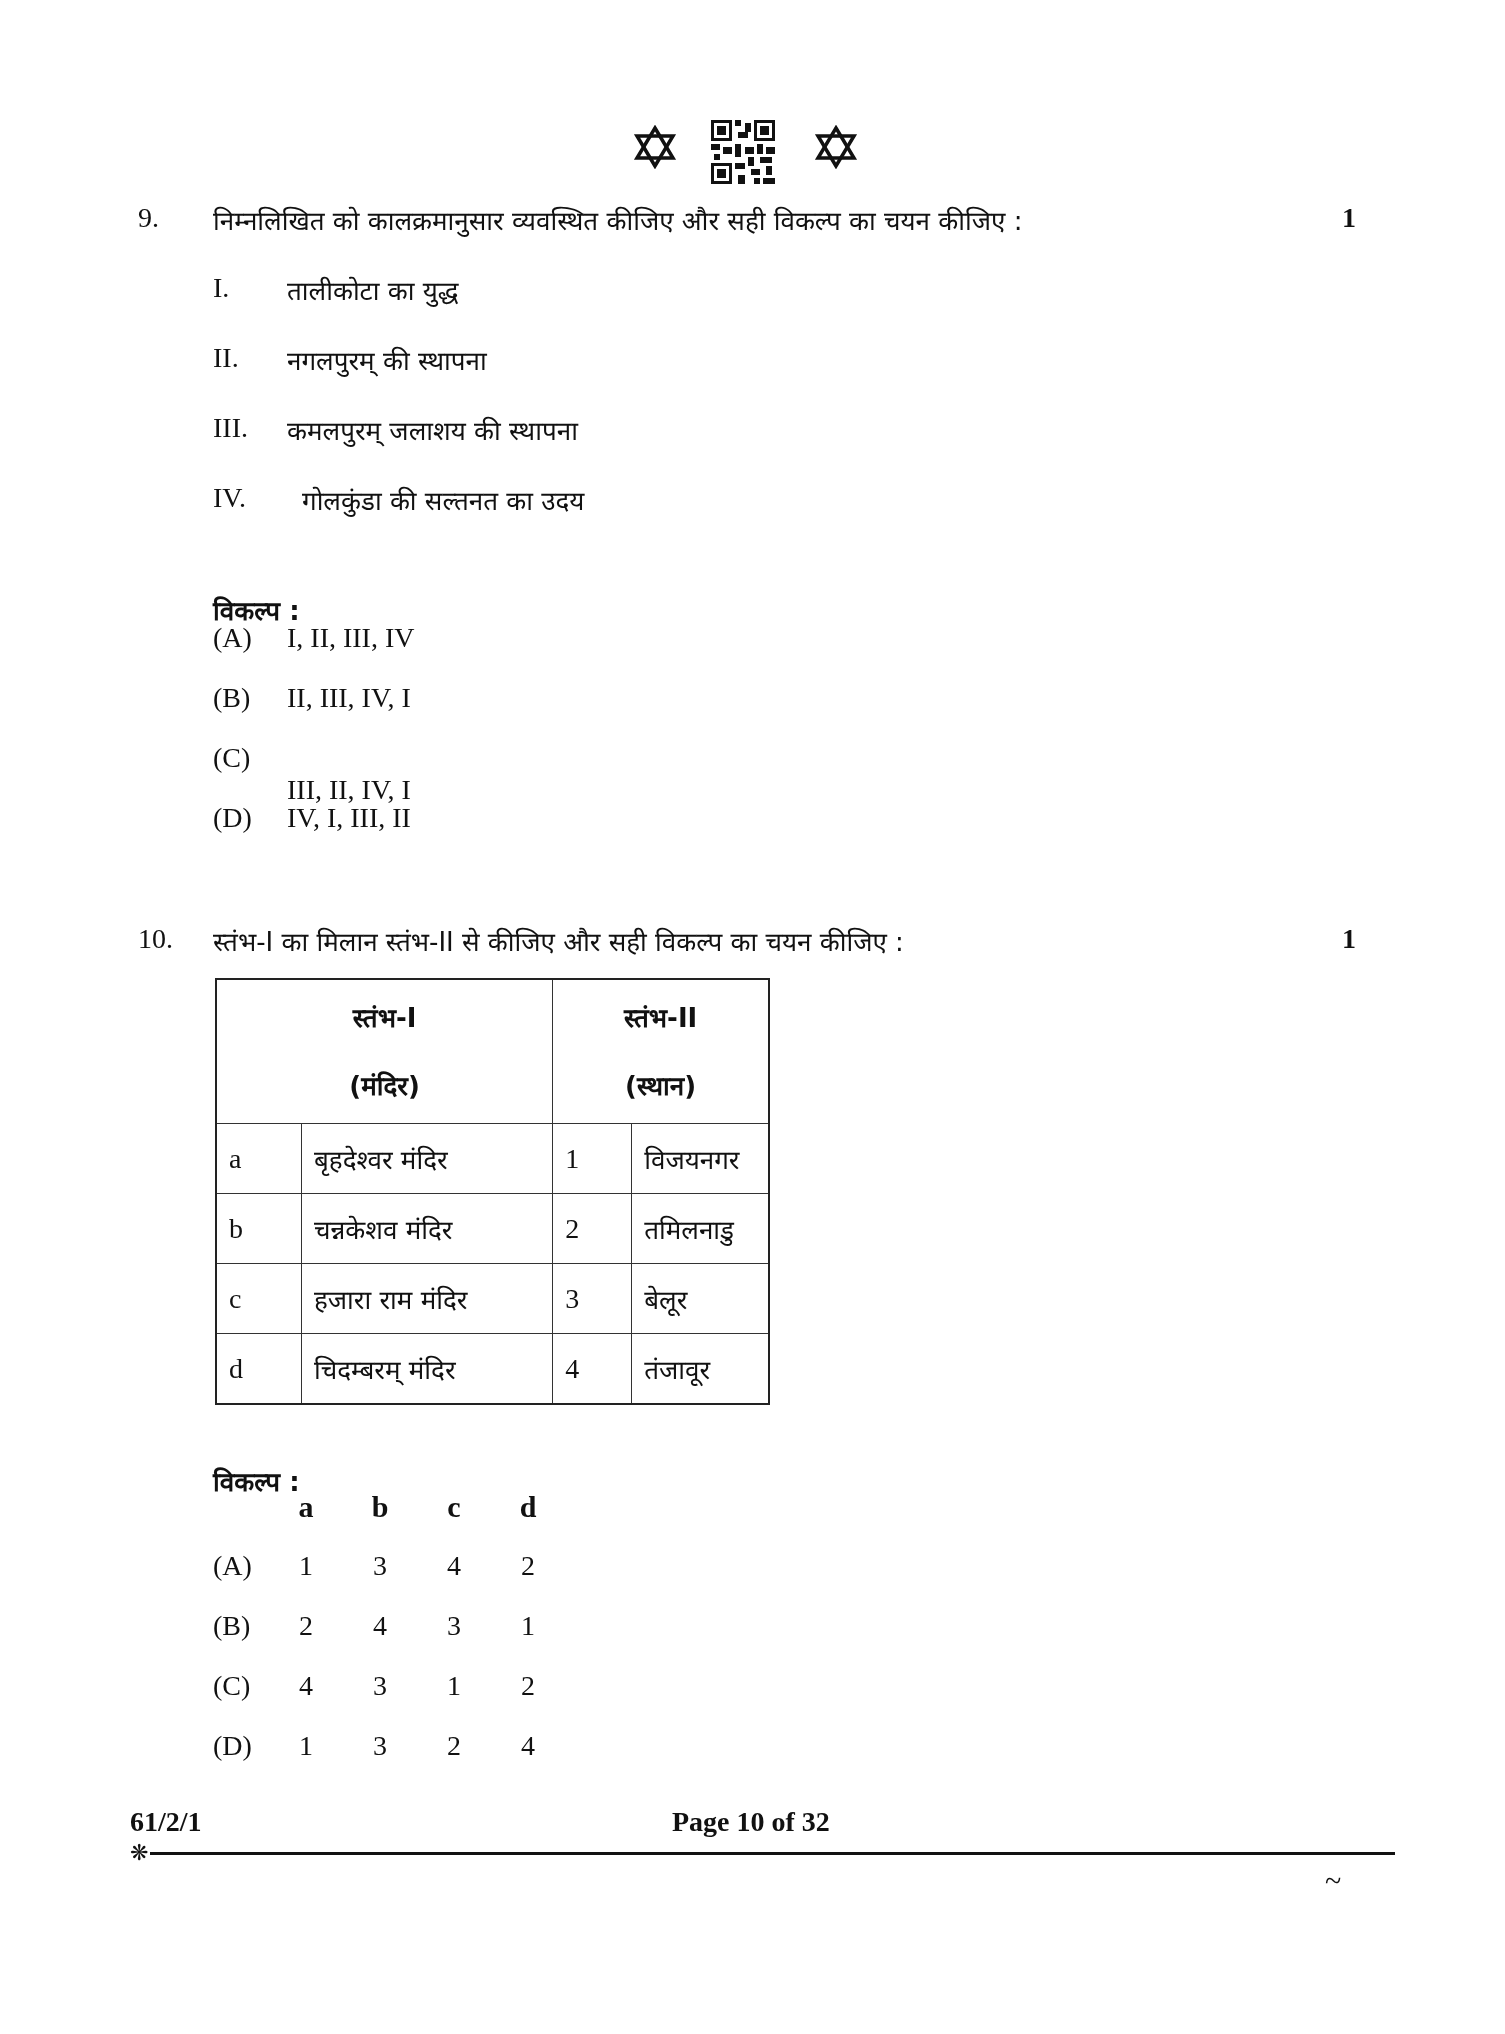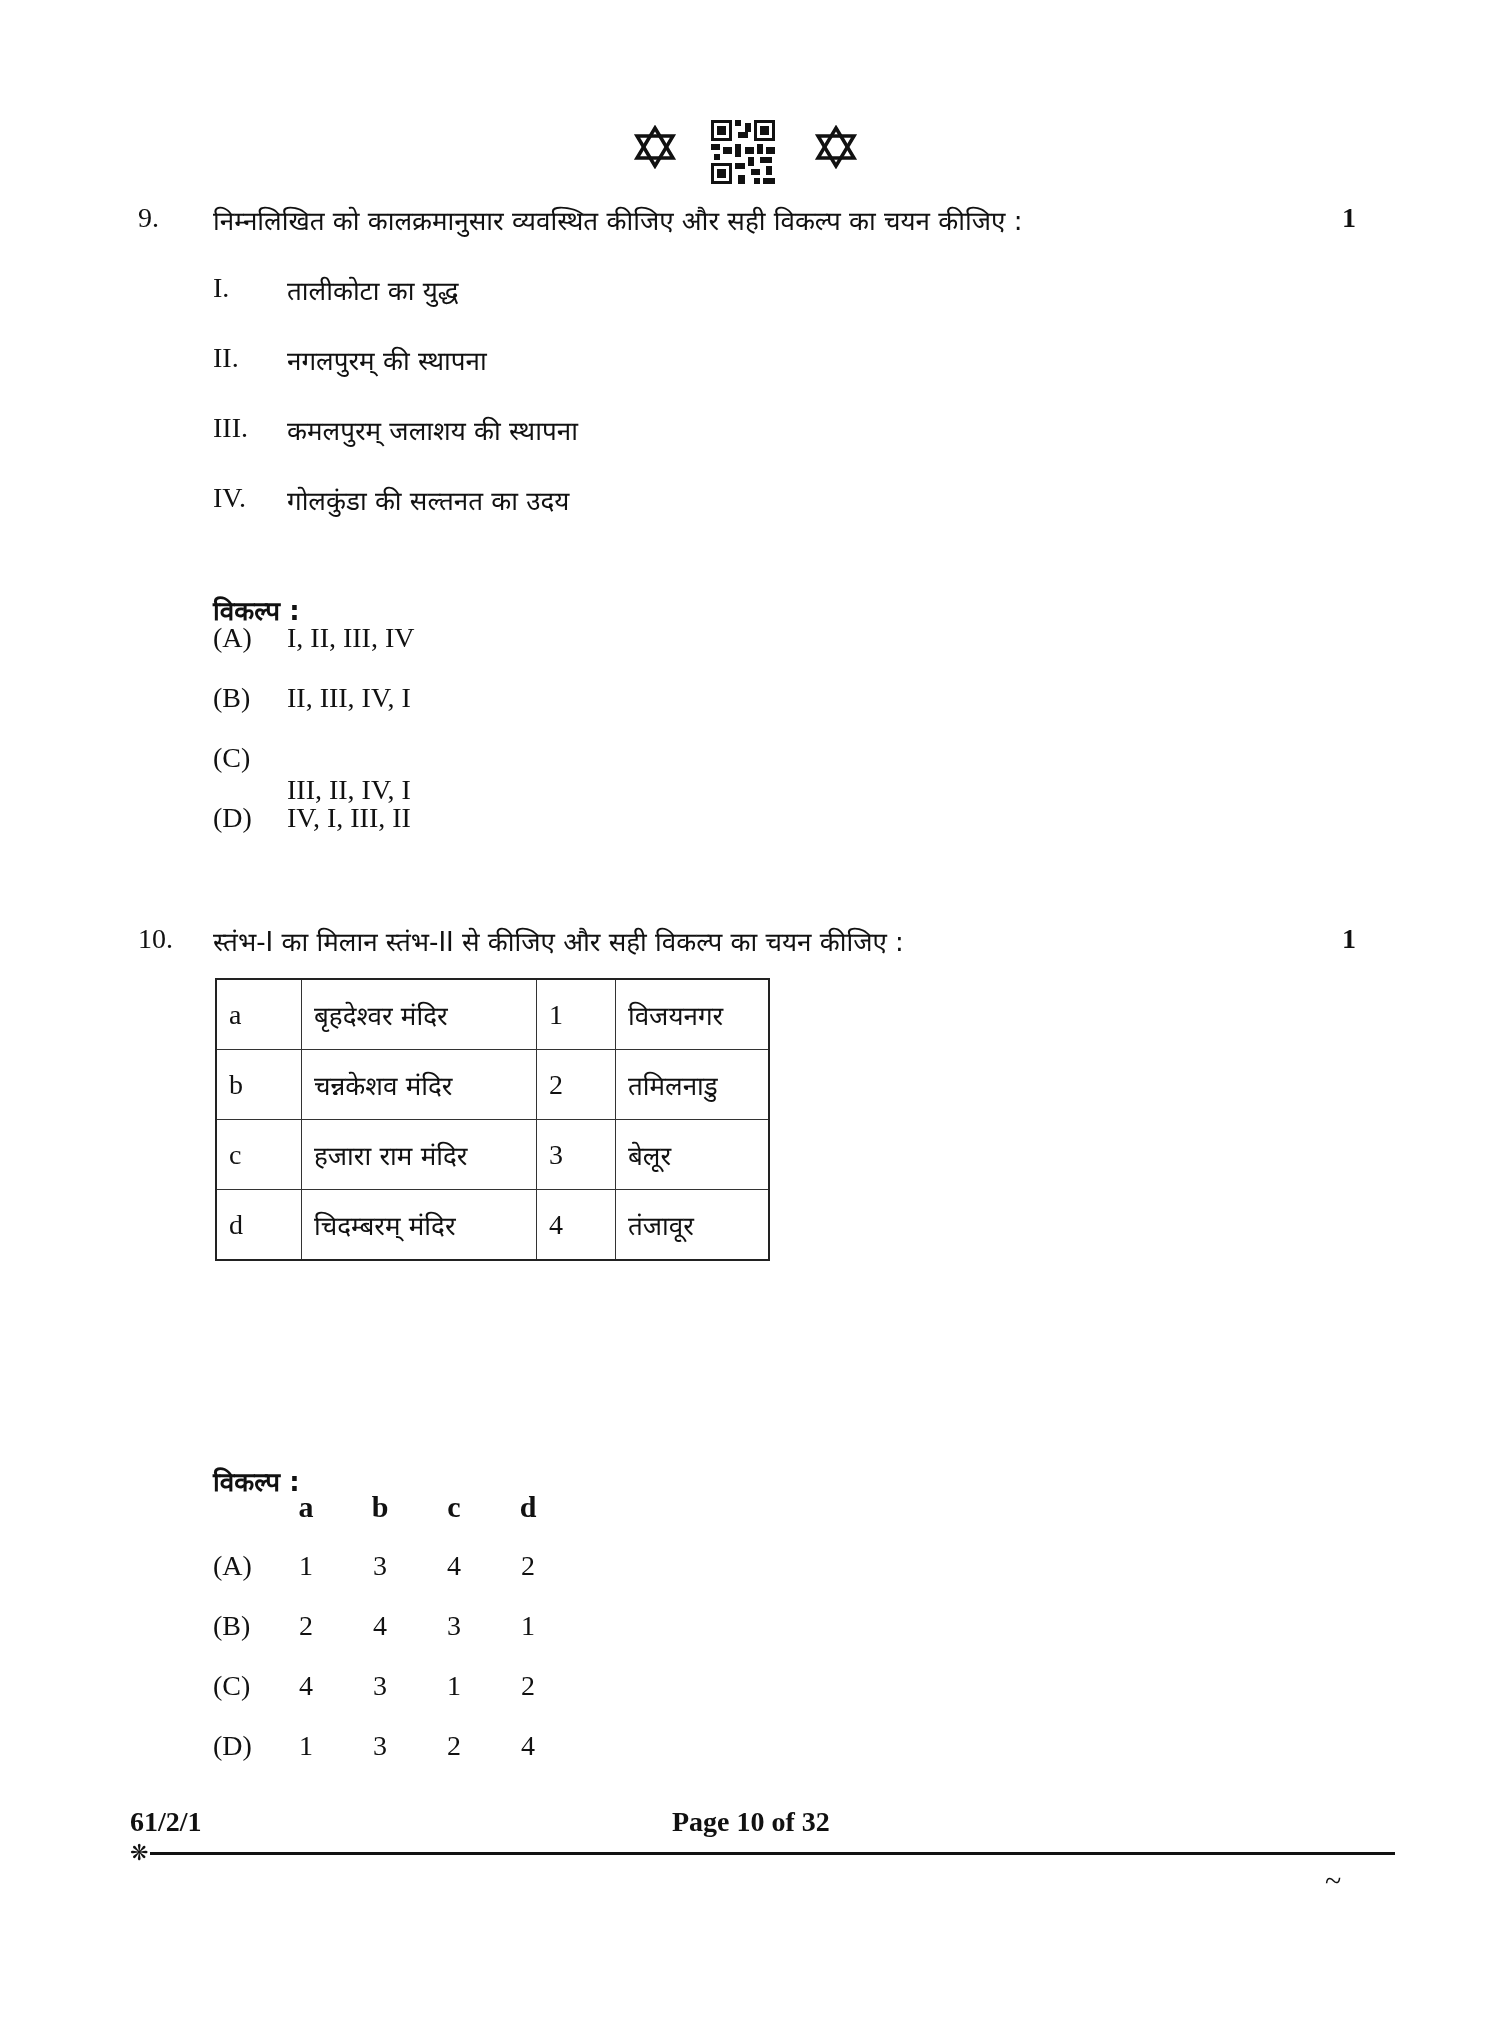--- a/index.html
+++ b/index.html
@@ -93,21 +93,21 @@
   <span class="qtext deva" style="left:213px; top:202px;">निम्नलिखित को कालक्रमानुसार व्यवस्थित कीजिए और सही विकल्प का चयन कीजिए :</span>
   <span class="marks serif" style="left:1342px; top:202px;">1</span>
 
   <span class="roman serif" style="left:213px; top:272px;">I.</span>
   <span class="item-text deva" style="left:287px; top:272px;">तालीकोटा का युद्ध</span>
   <span class="roman serif" style="left:213px; top:342px;">II.</span>
   <span class="item-text deva" style="left:287px; top:342px;">नगलपुरम् की स्थापना</span>
   <span class="roman serif" style="left:213px; top:412px;text-align:center;">III.</span>
   <span class="item-text deva" style="left:287px; top:412px;">कमलपुरम् जलाशय की स्थापना</span>
   <span class="roman serif" style="left:213px; top:482px;">IV.</span>
-  <span class="item-text deva" style="left:287px; top:482px;">गोलकुंडा की सल्तनत का उदय</span>
+  <span class="item-text deva" style="left:302px; top:482px;">गोलकुंडा की सल्तनत का उदय</span>
 
   <span class="opt-label deva" style="left:213px; top:553px;">विकल्प :</span>
 
   <div>
     <span class="opt-letter serif" style="left:213px; top:622px;">(A)</span>
     <span class="opt-val serif" style="left:287px; top:622px;">I, II, III, IV</span>
   </div>
   <div>
     <span class="opt-letter serif" style="left:213px; top:682px;">(B)</span>
     <span class="opt-val serif" style="left:287px; top:682px;text-align:right;">II, III, IV, I</span>
@@ -122,20 +122,30 @@
   </div>
 </div>
 
 <div>
   <span class="qnum serif" style="left:138px; top:923px;">10.</span>
   <span class="qtext deva" style="left:213px; top:923px;">स्तंभ-I का मिलान स्तंभ-II से कीजिए और सही विकल्प का चयन कीजिए :</span>
   <span class="marks serif" style="left:1342px; top:923px;">1</span>
 
   <table class="mtable deva">
     <tbody>
+        <tr>
+      <th colspan="2" style="width:283px;">
+        <span>स्तंभ-I</span><br>
+        <span>(मंदिर)</span>
+      </th>
+      <th colspan="2">
+        <span>स्तंभ-II</span><br>
+        <span>(स्थान)</span>
+      </th>
+    </tr>
     <tr>
       <td class="key">a</td>
       <td>बृहदेश्वर मंदिर</td>
       <td class="num">1</td>
       <td>विजयनगर</td>
     </tr>
     <tr>
       <td class="key">b</td>
       <td>चन्नकेशव मंदिर</td>
       <td class="num">2</td>

